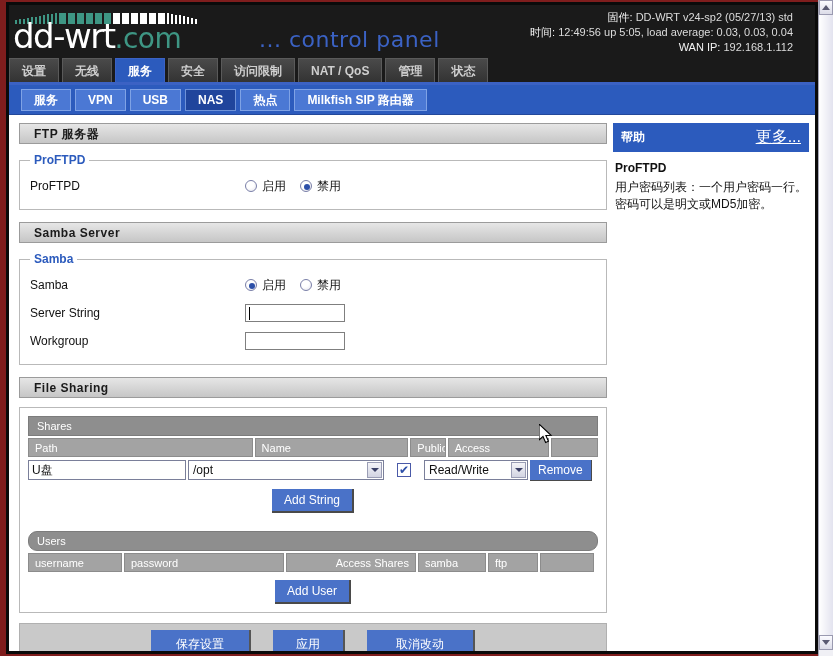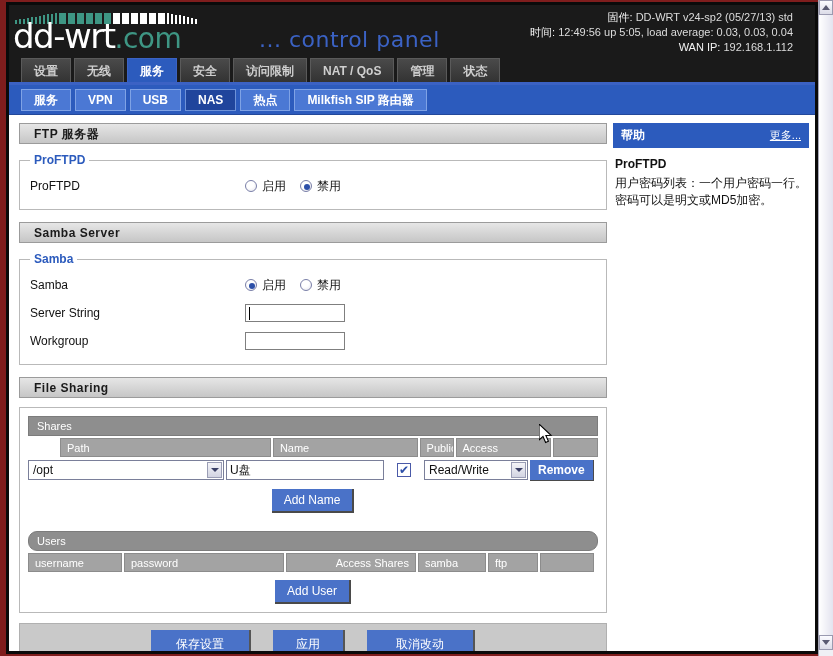--- a/index.html
+++ b/index.html
@@ -46,21 +46,21 @@
     font-family: "DejaVu Sans", sans-serif;
   }
   .sysinfo {
     position: absolute; right: 22px; top: 5px;
     text-align: right; color: #dcdcdc; font-size: 11px; line-height: 15px;
   }
   .sysinfo .lbl { color: #f2f2f2; padding-left: 35px; }
   
   .tabbar {
     position: relative; height: 28px; background: #1a1a1a;
-    padding-left: 12px; display: flex; gap: 3px; align-items: flex-end;
+    display: flex; gap: 3px; align-items: flex-end;
     border-bottom: 3px solid #3b62c4;
   }
   .tab {
     height: 24px; line-height: 24px; padding: 0 12px;
     background: linear-gradient(#4a4a4a,#333);
     color: #cfcfcf; font-size: 12px; font-weight: bold;
     border: 1px solid #5a5a5a; border-bottom: none;
     cursor: pointer; white-space: nowrap;
   }
   .tab.active { background: #2c5bbd; color: #fff; border-color: #3b62c4; }
@@ -149,28 +149,28 @@
   .chk {
     width: 14px; height: 14px; border: 1px solid #4a5aa8; background: #fff;
     display: flex; align-items: center; justify-content: center;
     color: #2c4fa8; font-size: 12px; line-height: 12px;
   }
   .btn {
     background: #4a72c8; color: #fff; font-size: 12px;
     border: none; border-right: 2px solid #4a4a4a; border-bottom: 2px solid #4a4a4a;
     padding: 4px 12px; cursor: pointer;
   }
-  .btn.sm { padding: 3px 8px; border-right-width: 1px; border-bottom-width: 1px; font-weight: bold;}
+  .btn.sm { padding: 3px 8px; border-right-width: 1px; border-bottom-width: 1px;}
   .centerbtn { display: flex; justify-content: center; margin-top: 8px; }
   
   .helphdr {
     background: #2c5bbd; color: #fff; font-size: 12px; font-weight: bold;
     padding: 4px 8px; display: flex; justify-content: space-between; align-items: center;
   }
-  .helphdr .more { font-size: 11px; font-weight: normal; text-decoration: underline; cursor: pointer; }
+  .helphdr .more { font-size: 16px; font-weight: normal; text-decoration: underline; cursor: pointer; }
   .helpbody { padding: 8px 2px; font-size: 12px; color: #111; line-height: 17px; }
   .helpbody b { display: block; margin-bottom: 2px; }
   
   .footer {
     margin: 4px 10px 0 10px; background: #c9c9c9; border: 1px solid #b0b0b0;
     height: 44px; display: flex; align-items: center; justify-content: center; gap: 22px;
     width: 588px;
   }
   .fbtn {
     background: #4a72c8; color: #fff; font-size: 12px;
@@ -318,49 +318,49 @@
             <div class="rlabel">Workgroup</div>
             <div class="tinput"></div>
           </div>
         </fieldset>
 
         <div class="sechdr">File Sharing</div>
         <div class="tblbox">
 
           <div class="tblhdr">Shares</div>
           <div class="hrow" id="shares-hrow">
-              <div class="hcell" style="width: 231px; margin-left: 32px;">Path</div>
+              <div class="hcell" style="width: 231px;">Path</div>
               <div class="hcell" style="width: 158px;">Name</div>
               <div class="hcell" style="width: 36px;">Public</div>
               <div class="hcell" style="width: 104px;">Access</div>
               <div class="hcell" style="width: 48px;"></div>
             </div>
           <div class="drow" id="shares-drow">
+              <div class="dcell" style="width: 158px;">
+                <div class="txtin">U盘</div>
+              </div>
               <div class="dcell" style="width: 196px;">
                 <div class="sel">/opt<span class="arrow">
                     <i></i>
                   </span></div>
-              </div>
-              <div class="dcell" style="width: 158px;">
-                <div class="txtin">U盘</div>
               </div>
               <div class="dcell" style="width: 36px; justify-content: center;">
                 <span class="chk">✔</span>
               </div>
               <div class="dcell" style="width: 104px;">
                 <div class="sel">Read/Write<span class="arrow">
                     <i></i>
                   </span></div>
               </div>
               <div class="dcell" style="width: 48px;">
                 <button class="btn sm">Remove</button>
               </div>
             </div>
           <div class="centerbtn">
-            <button class="btn">Add Name</button>
+            <button class="btn">Add String</button>
           </div>
 
           <div class="tblhdr" style="margin-top:18px;border-radius:9px;">Users</div>
           <div class="hrow" id="users-hrow">
               <div class="hcell" style="width: 94px;">username</div>
               <div class="hcell" style="width: 160px;">password</div>
               <div class="hcell" style="width: 130px; text-align: right;">Access Shares</div>
               <div class="hcell" style="width: 68px;">samba</div>
               <div class="hcell" style="width: 50px;">ftp</div>
               <div class="hcell" style="width: 54px;"></div>

